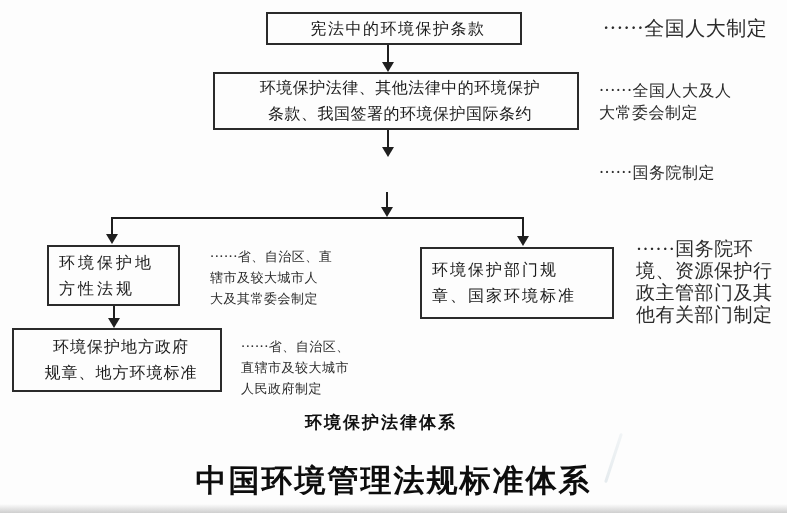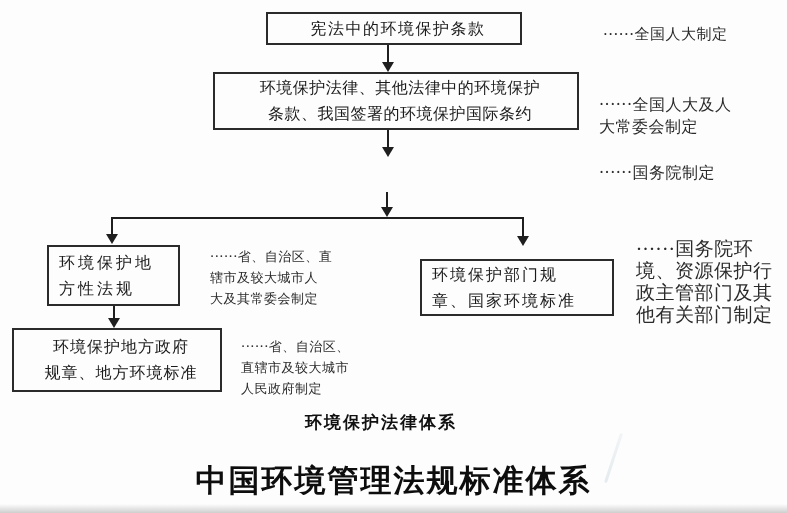--- a/index.html
+++ b/index.html
@@ -108,32 +108,32 @@
 
   <div class="vline" style="left:111px;top:217px;height:18px;"></div>
   <div class="arrow-down" style="left:106px;top:234px;"></div>
 
   <div class="vline" style="left:522px;top:217px;height:20px;"></div>
   <div class="arrow-down" style="left:517px;top:236px;"></div>
 
   <div class="fbox left-align" style="left:47px;top:245px;width:133px;height:61px;letter-spacing:3px;">环境保护地
 方性法规</div>
 
-  <div class="fbox left-align" style="left:420px;top:247px;width:194px;height:57px;letter-spacing:2px;margin-top:12px;">环境保护部门规
+  <div class="fbox left-align" style="left:420px;top:247px;width:194px;height:72px;letter-spacing:2px;">环境保护部门规
 章、国家环境标准</div>
 
   <div class="vline" style="left:113px;top:306px;height:13px;"></div>
   <div class="arrow-down" style="left:108px;top:318px;"></div>
 
   <div class="fbox" style="left:12px;top:328px;width:210px;height:64px;letter-spacing:1px;">环境保护地方政府
 规章、地方环境标准</div>
 
-  <div class="annot" style="left:603px;top:17px;font-size:15px;margin-top:6px;">······全国人大制定</div>
+  <div class="annot" style="left:603px;top:17px;font-size:20px;">······全国人大制定</div>
 
-  <div class="annot" style="left:599px;top:94px;font-size:16px;">······全国人大及人
+  <div class="annot" style="left:599px;top:80px;font-size:16px;">······全国人大及人
 大常委会制定</div>
 
   <div class="annot" style="left:599px;top:162px;font-size:16px;">······国务院制定</div>
 
   <div class="annot" style="left:210px;top:246px;line-height:21px;">······省、自治区、直
 辖市及较大城市人
 大及其常委会制定</div>
 
   <div class="annot" style="left:636px;top:237px;font-size:19px;line-height:22px;">······国务院环
 境、资源保护行

